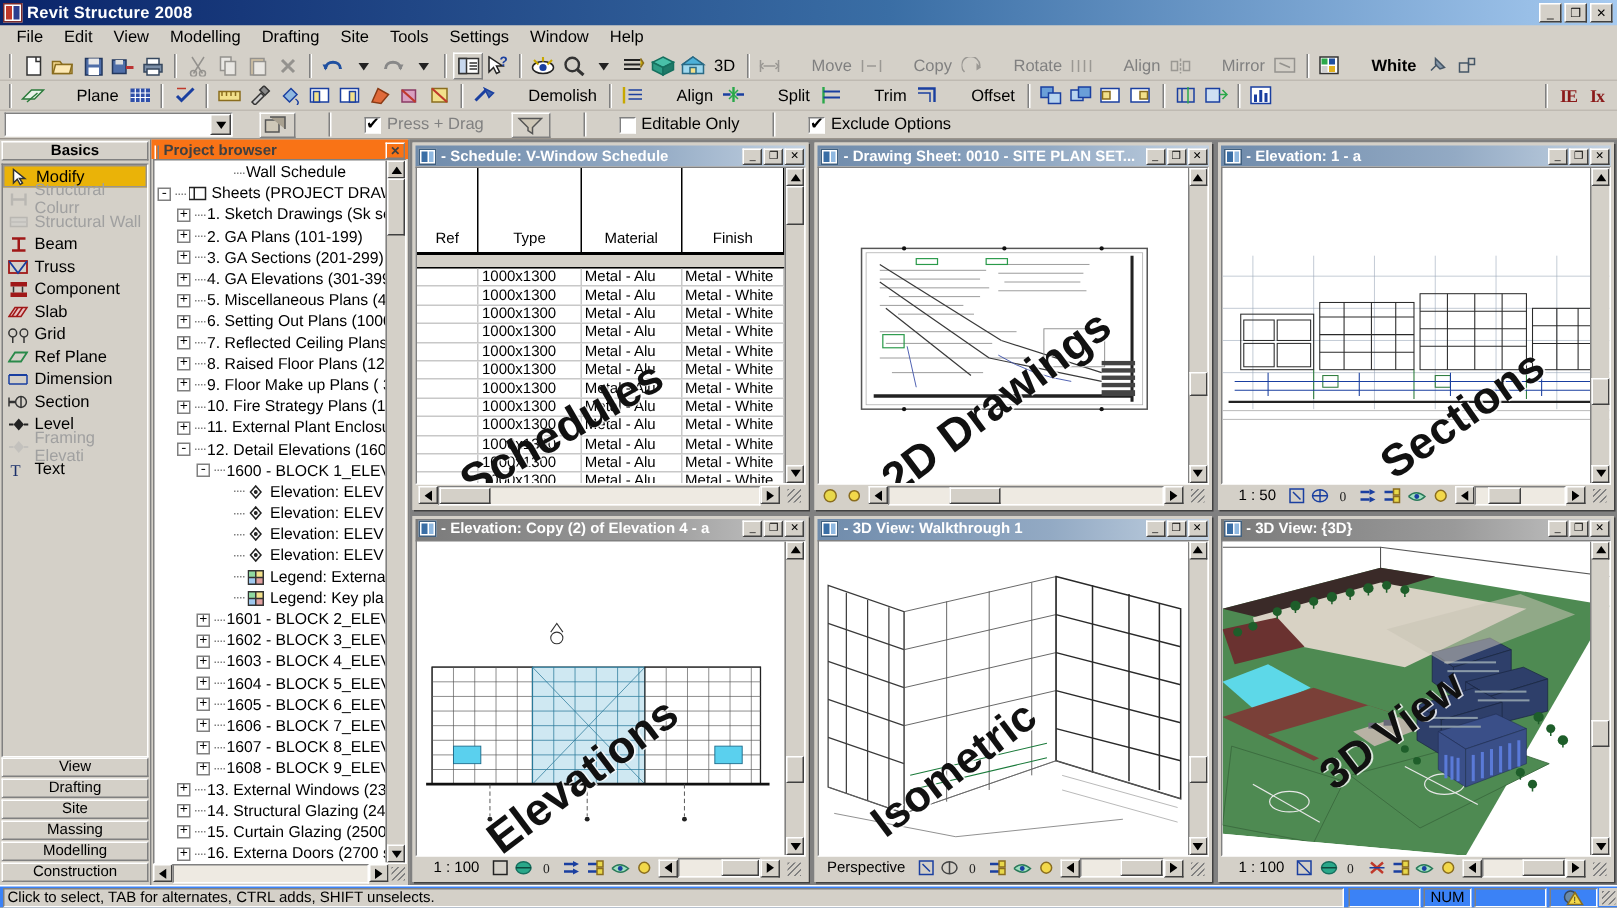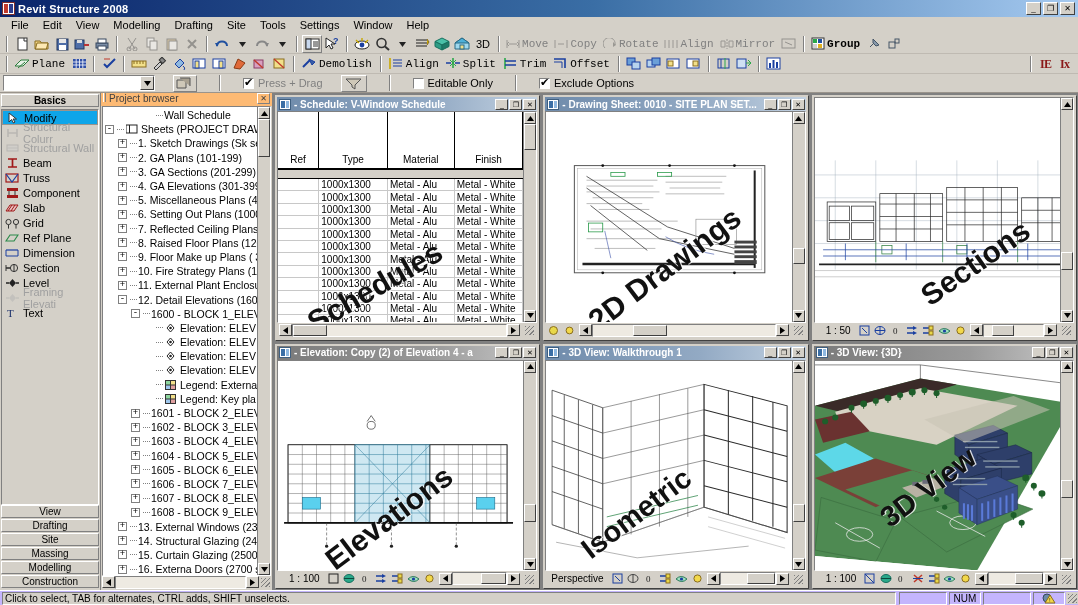--- a/index.html
+++ b/index.html
@@ -36,21 +36,21 @@
              border-bottom:1px solid #d4d0c8; }
   .menubar .mi { padding:1px 7px; font-size:11px; }
 
   
   .toolbar { height:20px; background:#d4d0c8; display:flex; align-items:center; padding:0 2px; flex:none;
              border-bottom:1px solid #bfbab2; }
   .tb-sep { width:2px; height:16px; border-left:1px solid #808080; border-right:1px solid #fff; margin:0 4px; flex:none;}
   .tbi { width:20px; height:18px; display:flex; align-items:center; justify-content:center; flex:none; }
   .tbi svg { display:block; }
   .tbi.framed { border:1px solid; border-color:#fff #808080 #808080 #fff; }
-  .tbtext { display:flex; align-items:center; gap:2px; padding:0 4px 0 2px; height:18px; flex:none; font-size:11px;font-family:Liberation Mono, monospace; }
+  .tbtext { display:flex; align-items:center; gap:21px; padding:0 4px 0 2px; height:18px; flex:none; font-size:11px; }
   .tbtext.dis { color:#808080; }
   .tbtext.dis svg { opacity:.45; }
 
   
   .optbar { height:19px; background:#d4d0c8; display:flex; align-items:center; padding:0 3px; gap:18px; flex:none;
             border-bottom:1px solid #9a948c; }
   .combo { width:152px; height:16px; background:#fff; border:1px solid; border-color:#808080 #fff #fff #808080;
            display:flex; align-items:center; font-size:10px; }
   .combo .arrow { margin-left:auto; width:14px; height:14px; background:#d4d0c8;
                   border:1px solid; border-color:#fff #404040 #404040 #fff;
@@ -64,32 +64,32 @@
   
   .bodyrow { flex:1; display:flex; min-height:0; background:#808080; }
 
   
   .designbar { width:101px; background:#d4d0c8; display:flex; flex-direction:column; flex:none;
                border-right:1px solid #808080; }
   .db-header { height:13px; background:#d4d0c8; border:1px solid; border-color:#fff #808080 #808080 #fff;
                text-align:center; font-size:10px; font-weight:bold; line-height:11px; margin:1px 1px 2px 1px; }
   .db-list { flex:1; overflow:hidden; background:#d4d0c8; border:1px solid; border-color:#808080 #fff #fff #808080; margin:0 1px; }
   .db-item { height:15px; display:flex; align-items:center; gap:4px; padding-left:3px; font-size:11px; }
-  .db-item.sel { background:#0ea5e9; border:1px solid #9a948c; height:15px; }
+  .db-item.sel { background:#eab308; border:1px solid #9a948c; height:15px; }
   .db-item.dis { color:#a0a0a0; }
   .db-item .gi { width:14px; height:13px; flex:none; display:flex; align-items:center; justify-content:center; }
   .db-foot { flex:none; padding:0 1px 1px 1px; }
   .db-btn { height:13px; background:#d4d0c8; border:1px solid; border-color:#fff #808080 #808080 #fff;
             text-align:center; font-size:10px; line-height:11px; margin-bottom:1px; }
 
   
   .browser { width:172px; background:#d4d0c8; display:flex; flex-direction:column; flex:none;
              border-right:1px solid #808080; }
-  .br-title { height:13px; display:flex; align-items:flex-start; font-size:10px; font-weight:normal; color:#404040;
-              background:#fdba74; padding-left:2px; }
+  .br-title { height:13px; display:flex; align-items:flex-end; font-size:10px; font-weight:bold; color:#404040;
+              background:#f97316; padding-left:2px; }
   .br-title .grip{ width:3px;height:9px;border-left:1px solid #fff;border-right:1px solid #808080; margin-right:3px;}
   .br-title .xbtn{ margin-left:auto; width:13px;height:11px;border:1px solid;border-color:#fff #808080 #808080 #fff;
                    font-size:8px;line-height:9px;text-align:center;margin-right:2px;}
   .br-body { flex:1; background:#fff; border:1px solid; border-color:#808080 #fff #fff #808080; margin:0 1px;
              position:relative; overflow:hidden; display:flex; }
   .br-tree { flex:1; overflow:hidden; padding-top:1px; }
   .tr { height:14.2px; display:flex; align-items:center; font-size:10.5px; white-space:nowrap; }
   .tr .pm { width:9px;height:9px;border:1px solid #808080;background:#fff;font-size:9px;line-height:7px;
             text-align:center;flex:none;margin-right:2px;color:#000;font-family:"Liberation Mono",monospace;}
   .tr .dash { width:7px; border-top:1px dotted #808080; margin:0 1px; flex:none; height:1px;}
@@ -143,21 +143,21 @@
                  padding-bottom:3px; font-size:10px; }
   .sch-head .c:first-child { border-left:0; }
   .sch-gap { height:9px; background:#d4d0c8; border-bottom:1px solid #000; flex:none; }
   .sch-rows { flex:1; overflow:hidden; }
   .sch-row { display:flex; height:12.4px; border-bottom:1px solid #c8c8c8; font-size:10px; }
   .sch-row .c { border-right:1px solid #c8c8c8; display:flex; align-items:center; padding-left:2px;
                 white-space:nowrap; overflow:hidden; }
   .c1{width:48px;} .c2{width:80px;} .c3{width:78px;} .c4{width:80px;}
 
   
-  .statusbar { height:15px; background:#c4b5fd; display:flex; align-items:center; flex:none;
+  .statusbar { height:15px; background:#3b82f6; display:flex; align-items:center; flex:none;
                border-top:1px solid #fff; }
   .sb-main { flex:1; height:13px; margin:1px 2px; border:1px solid; border-color:#808080 #fff #fff #808080;
              display:flex; align-items:center; padding-left:2px; font-size:10px; background:#d4d0c8; }
   .sb-cell { width:48px; height:13px; margin:1px 1px; border:1px solid; border-color:#808080 #fff #fff #808080;
              font-size:10px; display:flex; align-items:center; justify-content:center; flex:none; }
   .sb-cell.w { width:32px; }
 </style>
 </head>
 <body>
 
@@ -372,21 +372,21 @@
       </div>
     <div class="tb-sep"></div>
     <div class="tbtext">
       <svg width="14" height="13">
           <rect x="1" y="1" width="12" height="11" fill="#fff" stroke="#333"></rect>
           <rect x="2" y="2" width="4" height="4" fill="#2aa84a"></rect>
           <rect x="7" y="2" width="4" height="4" fill="#2050a0"></rect>
           <rect x="2" y="7" width="4" height="4" fill="#d0d0d0"></rect>
           <rect x="7" y="7" width="4" height="4" fill="#e0b020"></rect>
         </svg>
-      <span style="font-weight:bold;">Group</span>
+      <span style="font-weight:bold;">White</span>
     </div>
     <div class="tbi">
         <svg width="15" height="13">
           <path d="M3 10 L7 6 M6 2 L12 8 L9 9 L6 6Z" fill="#8899aa" stroke="#445566"></path>
         </svg>
       </div>
     <div class="tbi">
         <svg width="15" height="13">
           <rect x="2" y="5" width="6" height="6" fill="none" stroke="#445566"></rect>
           <rect x="8" y="2" width="4" height="4" fill="none" stroke="#445566"></rect>
@@ -1225,20 +1225,29 @@
                   <svg width="5" height="7">
                     <path d="M0 0 L0 7 L5 3.5Z" fill="#000"></path>
                   </svg>
                 </div>
             </div>
             <div class="grip-corner"></div>
           </div>
         </div>
 
         <div class="win">
+          <div class="win-title">
+            <span class="wlogo"></span>
+            <span class="wtext">- Elevation: 1 - a</span>
+            <span class="wbtns">
+              <span class="wbtn">_</span>
+              <span class="wbtn">❐</span>
+              <span class="wbtn">✕</span>
+            </span>
+          </div>
           <div class="win-canvas">
             <div class="cv-inner">
               <svg width="100%" height="100%" viewBox="0 0 255 215" preserveAspectRatio="none">
                 <g stroke="#9aa8b8" stroke-width=".4" fill="none">
                   <path d="M0 74h255M0 96h255M0 118h255M0 140h255"></path>
                   <path d="M20 60v105M60 60v105M100 60v105M140 60v105M180 60v105M220 60v105"></path>
                 </g>
                 <g stroke="#2a2a2a" stroke-width=".7" fill="none">
                   <rect x="12" y="100" width="48" height="38"></rect>
                   <rect x="14" y="104" width="20" height="14"></rect>

